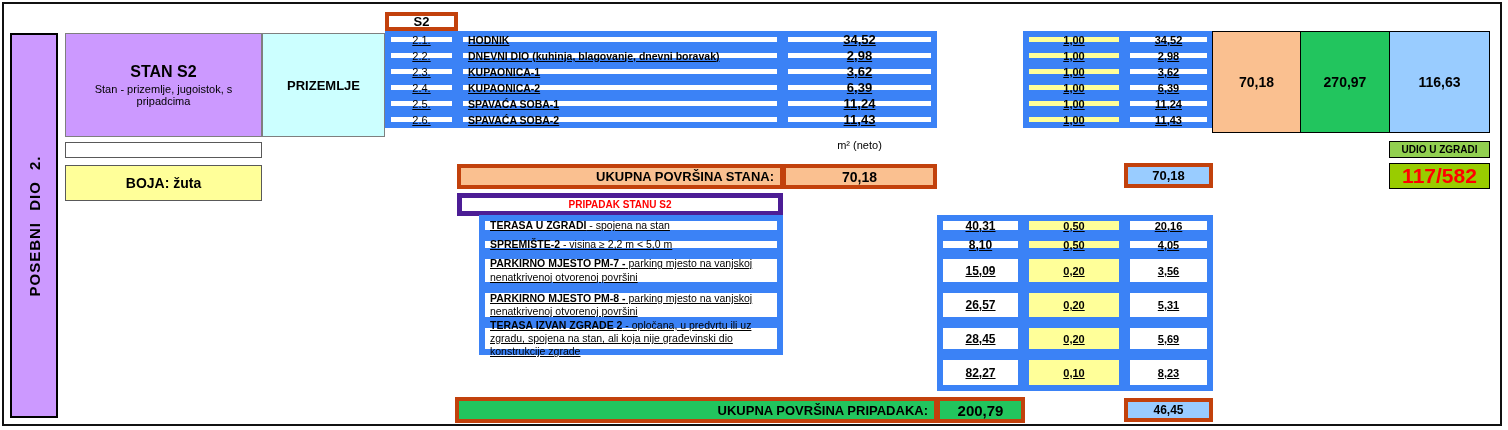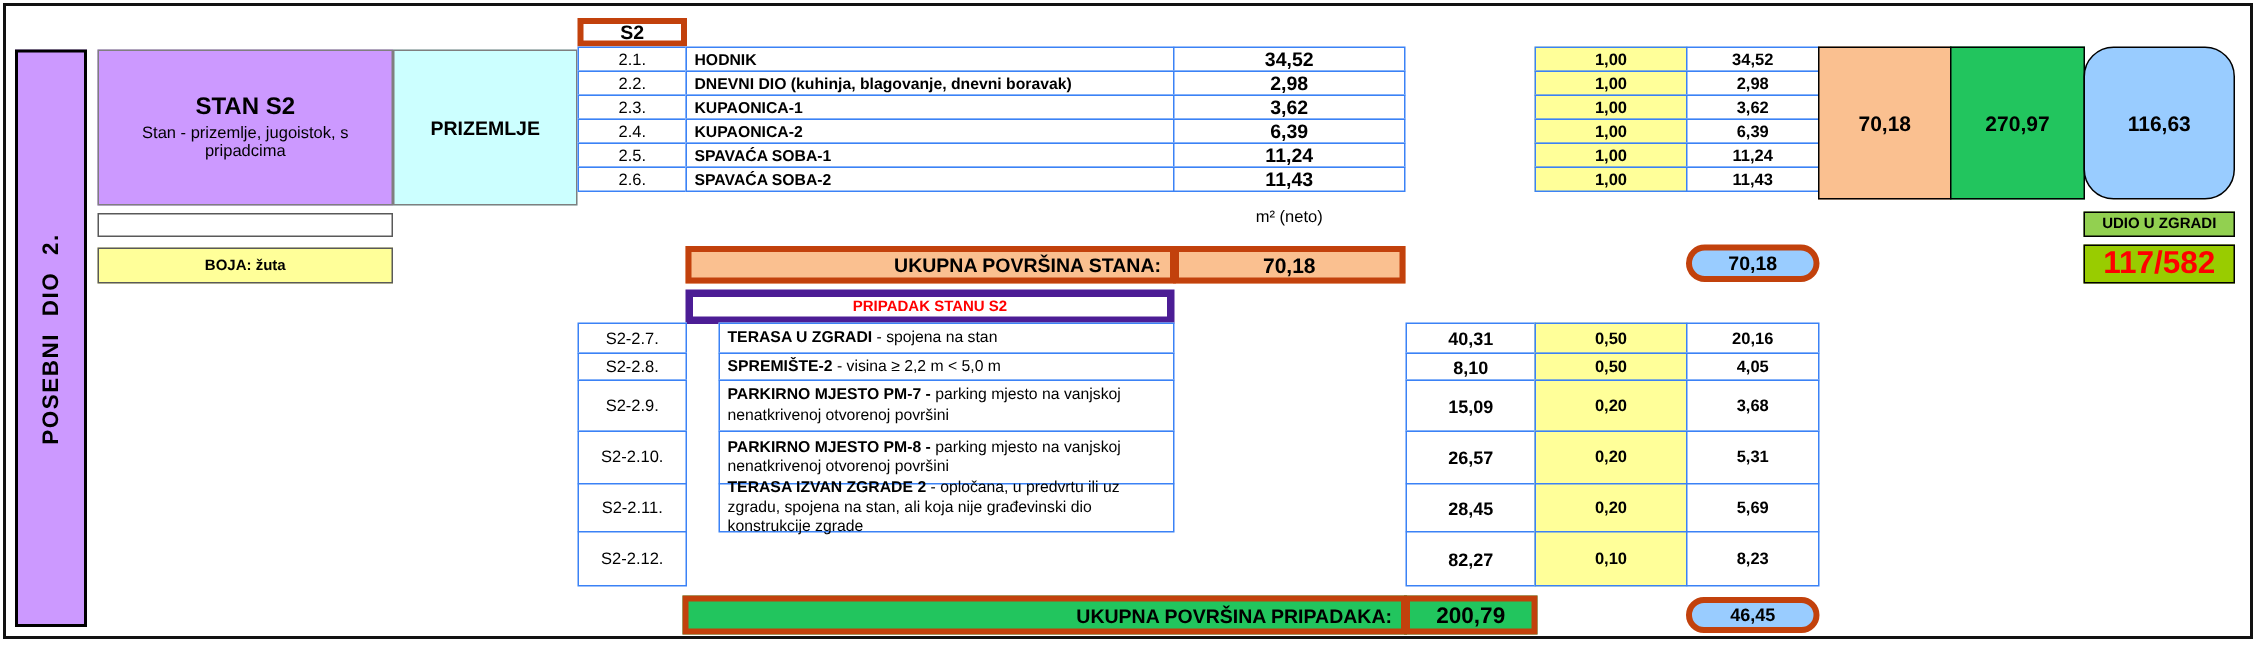--- a/index.html
+++ b/index.html
@@ -3,38 +3,38 @@
 <meta charset="utf-8">
 <style>
   html,body{margin:0;padding:0;background:#fff;}
   #sheet{
     position:relative;width:1508px;height:430px;background:#ffffff;
     font-family:"Liberation Sans", sans-serif;color:#000;overflow:hidden;
   }
   .abs{position:absolute;box-sizing:border-box;}
   .frame{border:2px solid #111;}
   .flexc{display:flex;align-items:center;justify-content:center;text-align:center;}
-  .cell{box-sizing:border-box;border:1px solid #3b82f6;background:#fff;display:flex;align-items:center;}
+  .cell{box-sizing:border-box;border:6px solid #3b82f6;background:#fff;display:flex;align-items:center;text-decoration:underline;}
   .cell + .cell{margin-top:-1px;}
   .col{position:absolute;box-sizing:border-box;}
   .idcell{justify-content:center;font-size:11px;}
   .namecell{font-weight:bold;font-size:10.5px;padding-left:5px;}
   .areacell{justify-content:center;font-weight:bold;font-size:13px;}
   .coefcell{justify-content:center;font-weight:bold;font-size:11px;background:#FFFF99;}
   .rescell{justify-content:center;font-weight:bold;font-size:11px;}
   .desccell{font-size:10.5px;line-height:1.25;padding:2px 5px;align-items:center;margin-left:22px;}
   .desccell b{font-weight:bold;}
   .merged{border:1px solid #000;font-weight:bold;font-size:14px;}
   .h17{height:17px;}
   .purple{background:#CC99FF;}
   .cyan{background:#CCFFFF;}
   .yellow{background:#FFFF99;}
   .orange{background:#FAC090;}
   .pink{background:#22c55e;}
-  .blue{background:#99CCFF;border-radius:20px;}
+  .blue{background:#99CCFF;}
   .green1{background:#92D050;}
   .green2{background:#99CC00;}
   .thick{border:4px solid #c2410c;}
   .grayb{border:1px solid #7F7F7F;}
   .vbar-text{
     position:absolute;left:50%;top:50%;
     transform:translate(-50%,-50%) rotate(-90deg);
     white-space:nowrap;font-weight:bold;font-size:15px;letter-spacing:1px;word-spacing:6px;
   }
   .rlabel{justify-content:flex-end;text-align:right;padding-right:6px;font-weight:bold;font-size:13px;}
@@ -49,21 +49,21 @@
   <div class="abs purple" style="left:10px;top:33px;width:48px;height:385px;border:2px solid #000;">
     <span class="vbar-text">POSEBNI  DIO  2.</span>
   </div>
 
   <div class="abs purple grayb flexc" style="left:65px;top:33px;width:197px;height:104px;flex-direction:column;padding:0 16px;">
     <div style="font-weight:bold;font-size:16px;">STAN S2</div>
     <div style="font-size:11px;margin-top:2px;">Stan - prizemlje, jugoistok, s pripadcima</div>
   </div>
   <div class="abs cyan grayb flexc" style="left:262px;top:33px;width:123px;height:104px;font-weight:bold;font-size:13px;">PRIZEMLJE</div>
   <div class="abs" style="left:65px;top:142px;width:197px;height:16px;border:1px solid #595959;background:#fff;"></div>
-  <div class="abs yellow flexc" style="left:65px;top:165px;width:197px;height:24px;border:1px solid #595959;font-weight:bold;font-size:10px;">BOJA: žuta</div>
+  <div class="abs yellow flexc" style="left:65px;top:165px;width:197px;height:36px;border:1px solid #595959;font-weight:bold;font-size:14px;">BOJA: žuta</div>
 
   <div class="abs thick flexc" style="left:385px;top:12px;width:73px;height:19px;font-weight:bold;font-size:13px;background:#fff;">S2</div>
 
   <div class="col" style="left:385px;top:31px;width:73px;">
     <div class="cell h17 idcell">2.1.</div>
     <div class="cell h17 idcell">2.2.</div>
     <div class="cell h17 idcell">2.3.</div>
     <div class="cell h17 idcell">2.4.</div>
     <div class="cell h17 idcell">2.5.</div>
     <div class="cell h17 idcell">2.6.</div>
@@ -113,28 +113,20 @@
 
   <div class="abs green1 flexc" style="left:1389px;top:141px;width:101px;height:17px;border:1px solid #000;font-weight:bold;font-size:10px;">UDIO U ZGRADI</div>
   <div class="abs green2 flexc" style="left:1389px;top:163px;width:101px;height:26px;border:1px solid #000;font-weight:bold;font-size:21px;color:#FF0000;">117/582</div>
 
   <div class="abs orange thick rlabel flexc" style="left:457px;top:164px;width:327px;height:25px;justify-content:flex-end;">UKUPNA POVRŠINA STANA:</div>
   <div class="abs orange thick flexc" style="left:782px;top:164px;width:155px;height:25px;font-weight:bold;font-size:14px;">70,18</div>
   <div class="abs blue thick flexc" style="left:1124px;top:163px;width:89px;height:25px;font-weight:bold;font-size:13px;">70,18</div>
 
   <div class="abs flexc" style="left:457px;top:193px;width:326px;height:23px;border:5px solid #4c1d95;background:#fff;font-weight:bold;font-size:10px;color:#FF0000;">PRIPADAK STANU S2</div>
 
-  <div class="col" style="left:385px;top:215px;width:73px;">
-    <div class="cell idcell" style="height:21px;justify-content:center;">S2-2.7.</div>
-    <div class="cell idcell" style="height:19px;justify-content:center;">S2-2.8.</div>
-    <div class="cell idcell" style="height:35px;justify-content:center;">S2-2.9.</div>
-    <div class="cell idcell" style="height:36px;justify-content:center;">S2-2.10.</div>
-    <div class="cell idcell" style="height:33px;justify-content:center;">S2-2.11.</div>
-    <div class="cell idcell" style="height:37px;justify-content:center;">S2-2.12.</div>
-  </div>
 
   <div class="col" style="left:457px;top:215px;width:326px;">
     <div class="cell desccell" style="height:21px;">
         <span><b>TERASA U ZGRADI</b><span> - spojena na stan</span></span>
       </div>
     <div class="cell desccell" style="height:19px;">
         <span><b>SPREMIŠTE-2</b><span> - visina ≥ 2,2 m &lt; 5,0 m</span></span>
       </div>
     <div class="cell desccell" style="height:35px;">
         <span><b>PARKIRNO MJESTO PM-7 -</b><span> parking mjesto na vanjskoj nenatkrivenoj otvorenoj površini</span></span>
@@ -161,21 +153,21 @@
     <div class="cell coefcell" style="height:19px;">0,50</div>
     <div class="cell coefcell" style="height:35px;">0,20</div>
     <div class="cell coefcell" style="height:36px;">0,20</div>
     <div class="cell coefcell" style="height:33px;">0,20</div>
     <div class="cell coefcell" style="height:37px;">0,10</div>
   </div>
 
   <div class="col" style="left:1124px;top:215px;width:89px;">
     <div class="cell rescell" style="height:21px;">20,16</div>
     <div class="cell rescell" style="height:19px;">4,05</div>
-    <div class="cell rescell" style="height:35px;">3,68</div>
+    <div class="cell rescell" style="height:35px;">3,56</div>
     <div class="cell rescell" style="height:36px;">5,31</div>
     <div class="cell rescell" style="height:33px;">5,69</div>
     <div class="cell rescell" style="height:37px;">8,23</div>
   </div>
 
   <div class="abs pink thick rlabel flexc" style="left:455px;top:397px;width:483px;height:26px;justify-content:flex-end;">UKUPNA POVRŠINA PRIPADAKA:</div>
   <div class="abs pink thick flexc" style="left:936px;top:397px;width:89px;height:26px;font-weight:bold;font-size:15px;">200,79</div>
   <div class="abs blue thick flexc" style="left:1124px;top:398px;width:89px;height:24px;font-weight:bold;font-size:12px;">46,45</div>
 
 </div>

